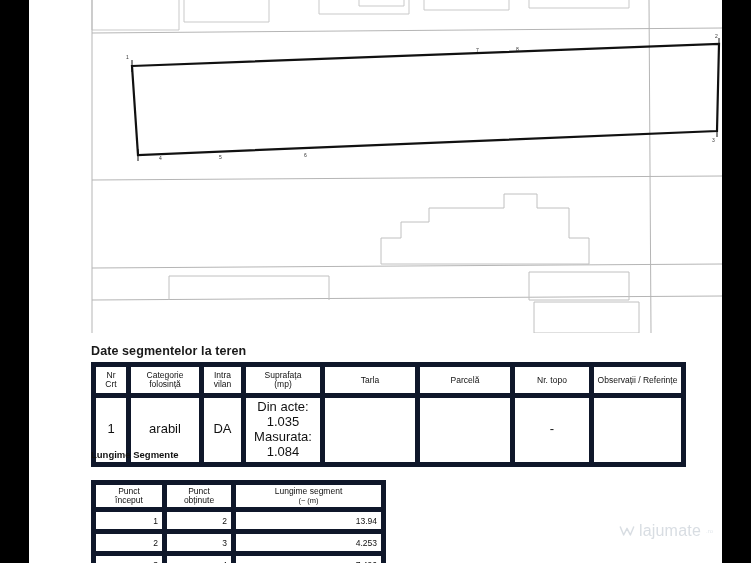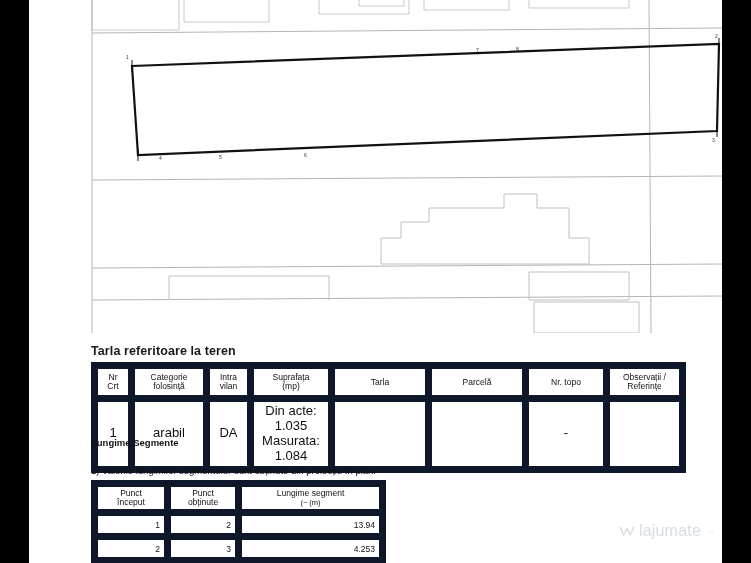--- a/index.html
+++ b/index.html
@@ -57,21 +57,21 @@
     font-weight: bold;
     color: #1a1a1a;
     letter-spacing: .1px;
   }
   table {
     border-collapse: collapse;
     font-size: 9px;
     color: #111;
   }
   table td, table th {
-    border: 7px solid #0f172a;
+    border: 5px solid #0f172a;
     padding: 1px 3px;
     font-weight: normal;
     vertical-align: middle;
   }
   
   .t-teren {
     position: absolute;
     left: 62px;
     top: 29px;
     width: 595px;
@@ -96,21 +96,21 @@
   .t-teren .c-intra   { width: 35px; }
   .t-teren .c-supra   { width: 72px; }
   .t-teren .c-tarla   { width: 88px; }
   .t-teren .c-parcela { width: 88px; }
   .t-teren .c-topo    { width: 72px; margin-top: 48px; }
   .t-teren .c-obs     { width: auto; }
 
   .lungime-title {
     position: absolute;
     left: 62px;
-    top: 104px;
+    top: 116px;
     font-size: 9.5px;
     font-weight: bold;
     color: #111;
   }
   .lungime-note {
     position: absolute;
     left: 62px;
     top: 132px;
     font-size: 9.5px;
     color: #111;
@@ -220,21 +220,21 @@
           <text x="190" y="159">5</text>
           <text x="275" y="157">6</text>
           <text x="447" y="52">7</text>
           <text x="487" y="51">8</text>
         </g>
       </svg>
     </div>
 
     <div class="doc">
 
-      <div class="sect-title">Tarla referitoare la teren</div>
+      <div class="sect-title">Date segmentelor la teren</div>
 
       <table class="t-teren">
         <thead>
           <tr>
             <th class="c-nr">
               <span>Nr</span><br>
               <span>Crt</span>
             </th>
             <th class="c-cat">
               <span>Categorie</span><br>
@@ -268,21 +268,20 @@
             </td>
             <td></td>
             <td></td>
             <td>-</td>
             <td></td>
           </tr>
         </tbody>
       </table>
 
       <div class="lungime-title">Lungime Segmente</div>
-      <div class="lungime-note">1) Valorile lungimilor segmentelor sunt obținute din proiecție în plan.</div>
 
       <table class="t-seg">
         <thead>
           <tr>
             <th class="c-p1">
               <span>Punct</span><br>
               <span>început</span>
             </th>
             <th class="c-p2">
               <span>Punct</span><br>

